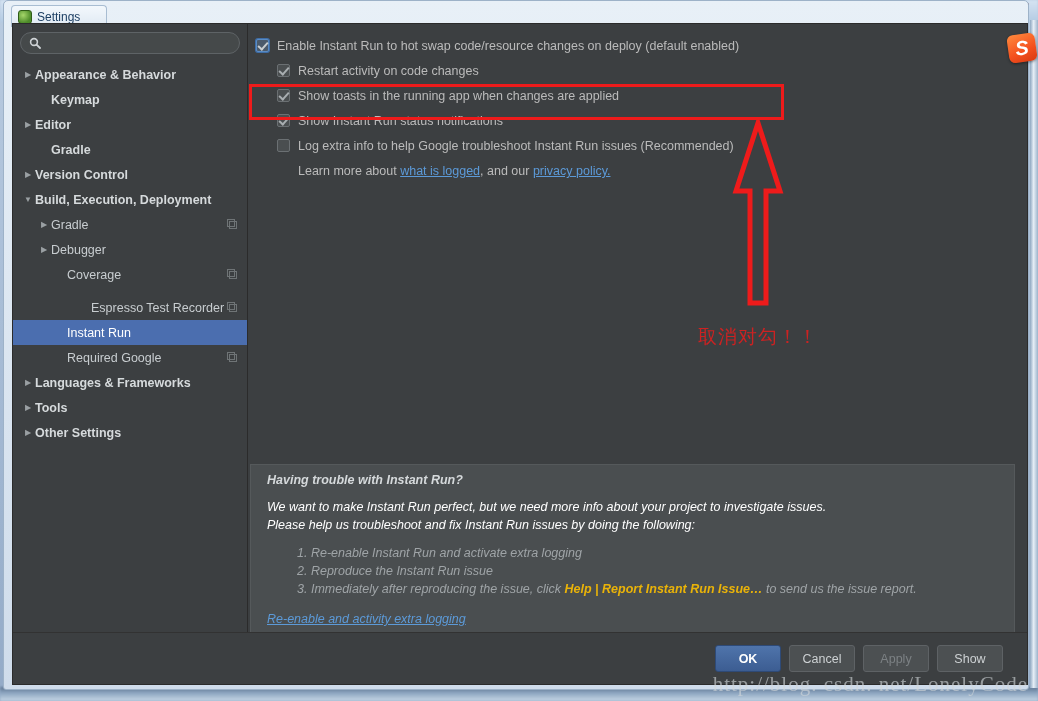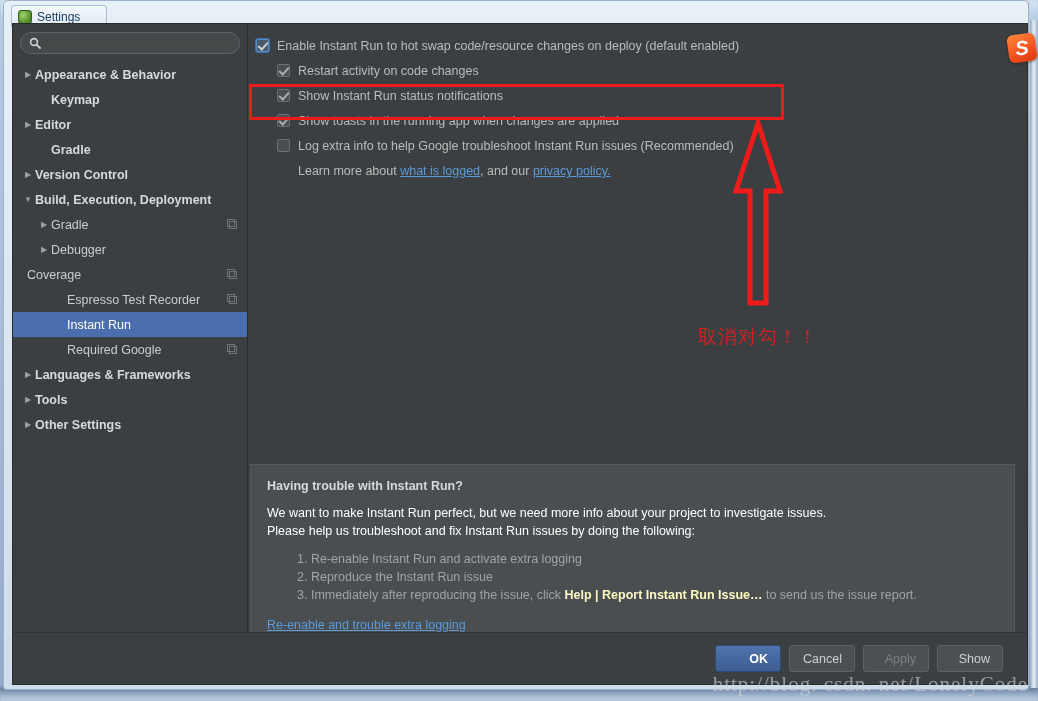--- a/index.html
+++ b/index.html
@@ -163,40 +163,41 @@
   .cn-note {
     position: absolute; left: 450px; top: 300px;
     font-size: 19px; color: #cc2222; letter-spacing: 1px;
     font-family: "DejaVu Sans", sans-serif; white-space: nowrap;
   }
 
   
   .trouble {
     position: absolute; left: 2px; right: 12px; top: 440px; height: 193px;
     background: #4a4e50; border: 1px solid #55595b;
-    padding: 14px 16px;
+    padding: 8px 16px;
+    font-style: italic;
   }
   .trouble h3 { font-size: 12.5px; color: #d5d9db; margin-bottom: 11px; font-weight: bold; }
   .trouble p { font-size: 12.5px; color: #ffffff; line-height: 18px; }
   .trouble ol { margin: 10px 0 0 30px; }
   .trouble li { font-size: 12.5px; color: #9fa4a7; line-height: 18px; }
-  .trouble li b { color: #fef9c3; }
+  .trouble li b { color: #eab308; }
   .trouble .botlink { margin-top: 14px; font-size: 12.5px; }
 
   
   .footer {
     height: 52px; background: #3c3f41; border-top: 1px solid #323232;
     display: flex; align-items: center; justify-content: flex-end;
     gap: 8px; padding-right: 24px;
   }
   .btn {
     min-width: 66px; height: 27px; padding: 0 12px;
     font-size: 12.5px; color: #cdd1d3;
     background: #4c5052; border: 1px solid #5e6265; border-radius: 3px;
-    display: flex; align-items: center; justify-content: flex-end;
+    display: flex; align-items: center; justify-content: center;
     cursor: pointer; font-family: "Liberation Sans", sans-serif;
   }
   .btn.default {
     background: linear-gradient(180deg,#4f74ab 0%, #3c5d92 100%);
     border-color: #2e4a77; color: #ffffff; font-weight: bold;
   }
   .btn.disabled { color: #7c8184; }
 
   
   .sogou {
@@ -290,29 +291,29 @@
                 <span class="label">Gradle</span>
                 <span class="modicon"><svg width="12" height="12" viewBox="0 0 12 12">
                     <rect x="2.5" y="2.5" width="7" height="7" fill="none" stroke="#9aa0a3" stroke-width="1"></rect>
                     <rect x="0.5" y="0.5" width="7" height="7" fill="none" stroke="#9aa0a3" stroke-width="1"></rect>
                   </svg></span>
               </div>
               <div class="tree-item" style="padding-left: 24px;">
                 <span class="twisty">▶</span>
                 <span class="label">Debugger</span>
               </div>
-              <div class="tree-item" style=" justify-content: flex-end;">
+              <div class="tree-item" style="padding-left: 40px; justify-content: flex-end;">
                 <span class="twisty"></span>
                 <span class="label">Coverage</span>
                 <span class="modicon"><svg width="12" height="12" viewBox="0 0 12 12">
                     <rect x="2.5" y="2.5" width="7" height="7" fill="none" stroke="#9aa0a3" stroke-width="1"></rect>
                     <rect x="0.5" y="0.5" width="7" height="7" fill="none" stroke="#9aa0a3" stroke-width="1"></rect>
                   </svg></span>
               </div>
-              <div class="tree-item" style="padding-left: 40px;">
+              <div class="tree-item" style="padding-left: 64px; margin-top: 8px;">
                 <span class="twisty"></span>
                 <span class="label">Espresso Test Recorder</span>
                 <span class="modicon"><svg width="12" height="12" viewBox="0 0 12 12">
                     <rect x="2.5" y="2.5" width="7" height="7" fill="none" stroke="#9aa0a3" stroke-width="1"></rect>
                     <rect x="0.5" y="0.5" width="7" height="7" fill="none" stroke="#9aa0a3" stroke-width="1"></rect>
                   </svg></span>
               </div>
               <div class="tree-item selected" style="padding-left: 40px;">
                 <span class="twisty"></span>
                 <span class="label">Instant Run</span>
@@ -346,25 +347,25 @@
               <div class="opt-row">
                 <span class="cb focused"></span>
                 <span>Enable Instant Run to hot swap code/resource changes on deploy (default enabled)</span>
               </div>
               <div class="opt-row indent">
                 <span class="cb checked"></span>
                 <span>Restart activity on code changes</span>
               </div>
               <div class="opt-row indent">
                 <span class="cb checked"></span>
-                <span>Show Instant Run status notifications</span>
+                <span>Show toasts in the running app when changes are applied</span>
               </div>
               <div class="opt-row indent">
                 <span class="cb checked"></span>
-                <span>Show toasts in the running app when changes are applied</span>
+                <span>Show Instant Run status notifications</span>
               </div>
               <div class="opt-row indent">
                 <span class="cb "></span>
                 <span>Log extra info to help Google troubleshoot Instant Run issues (Recommended)</span>
               </div>
             </div>
 
           <div class="learn-row">
             <span>Learn more about </span><a class="lnk">what is logged</a><span>, and our </span><a class="lnk">privacy policy.</a>
           </div>
@@ -378,21 +379,21 @@
           <div class="trouble">
             <h3>Having trouble with Instant Run?</h3>
             <p>We want to make Instant Run perfect, but we need more info about your project to investigate issues.</p>
             <p>Please help us troubleshoot and fix Instant Run issues by doing the following:</p>
             <ol id="steps" style="list-style:none">
                 <li><span>1.</span> <span>Re-enable Instant Run and activate extra logging</span></li>
                 <li><span>2.</span> <span>Reproduce the Instant Run issue</span></li>
                 <li><span>3.</span> <span>Immediately after reproducing the issue, click </span><b>Help | Report Instant Run Issue…</b><span> to send us the issue report.</span></li>
               </ol>
             <div class="botlink">
-              <a class="lnk">Re-enable and trouble extra logging</a>
+              <a class="lnk">Re-enable and activity extra logging</a>
             </div>
           </div>
         </div>
       </div>
 
       <div class="footer">
         <div class="btn default">
           <span>OK</span>
         </div>
         <div class="btn">

